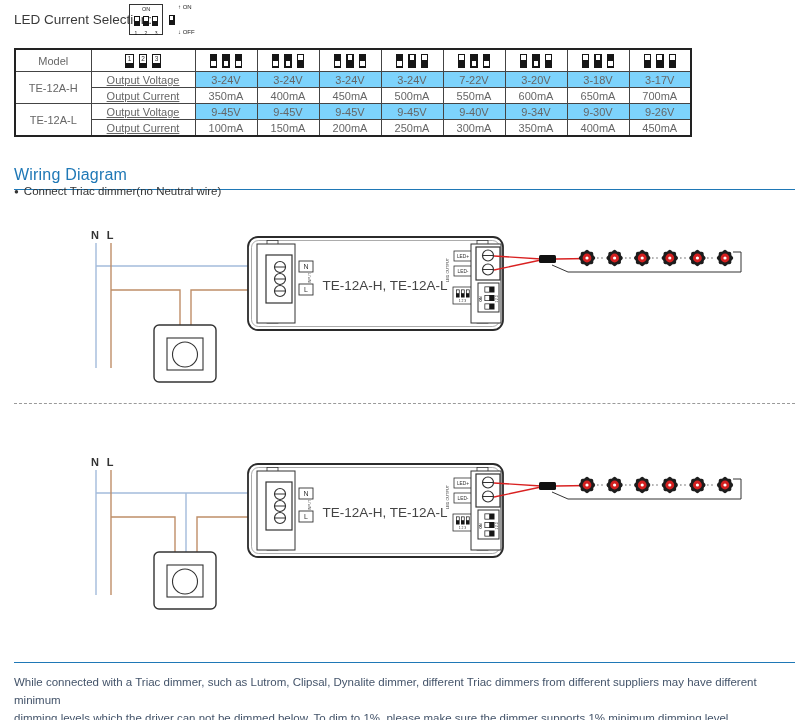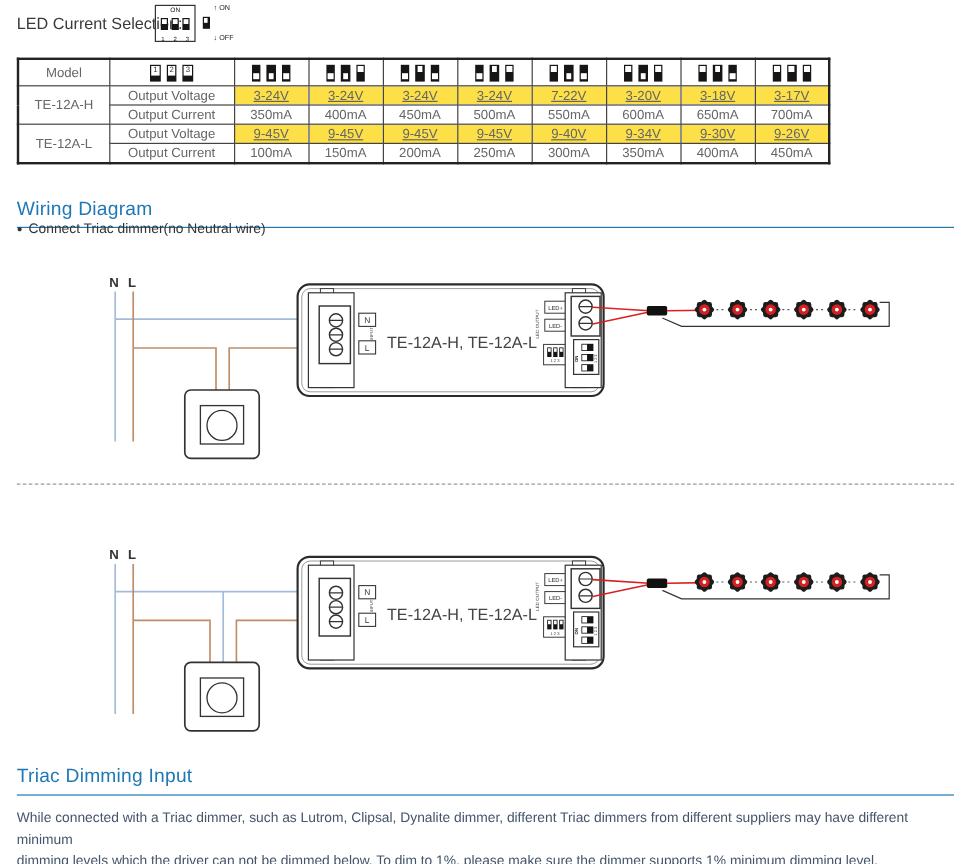--- a/index.html
+++ b/index.html
@@ -28,22 +28,22 @@
          font-size:6.5px;line-height:8px;text-align:center;color:#333;}
 
   
   table.sel{position:absolute;left:14px;top:48px;border-collapse:collapse;table-layout:fixed;width:678px;
             border:2px solid #222;}
   table.sel td{border:1px solid #444;text-align:center;vertical-align:middle;padding:0;overflow:hidden;
                font-size:11px;color:#666;}
   table.sel tr.hdr td{height:21px;}
   table.sel tr.r td{height:15px;}
   td.model{font-size:11.5px;color:#3a3a3a;margin-left:48px;}
-  td.attr{font-size:11px;color:#4a4a4a;}
-  td.shade{background:#fde047;text-decoration:underline;}
+  td.attr{font-size:11px;color:#4a4a4a;text-decoration:underline;}
+  td.shade{background:#7dd3fc;}
   .dipcell{display:flex;align-items:center;justify-content:center;}
 
   
   .h-blue{position:absolute;left:14px;font-size:16px;color:#1f78b6;letter-spacing:0.2px;}
   .rule-blue{position:absolute;left:14px;width:781px;border-top:1.6px solid #1f78b6;}
   .bullet{position:absolute;left:14px;font-size:11.5px;color:#333;}
   .bullet .dot{font-size:8px;vertical-align:1.5px;margin-right:5px;}
   .dash-sep{position:absolute;left:14px;top:403px;width:781px;border-top:1.6px dashed #9a9a9a;}
 
   .para{position:absolute;left:14px;top:673px;width:782px;font-size:11.5px;line-height:18px;color:#44546a;}
@@ -517,20 +517,19 @@
         <g transform="translate(725,48)">
             <rect x="-6.3" y="-6.3" width="12.6" height="12.6" rx="2" fill="#1d1d1d"></rect>
             <rect x="-6.3" y="-6.3" width="12.6" height="12.6" rx="2" fill="#1d1d1d" transform="rotate(45)"></rect>
             <circle r="4.4" fill="#d42020"></circle>
             <circle r="1.6" fill="#fff"></circle>
           </g>
       </g>
     </g>
   </svg>
 
-  <div class="h-blue" style="top:639px">Triac Dimming Input</div>
   <div class="rule-blue" style="top:662px"></div>
   <div class="para">
     <div>While connected with a Triac dimmer, such as Lutrom, Clipsal, Dynalite dimmer, different Triac dimmers from different suppliers may have different minimum</div>
     <div>dimming levels which the driver can not be dimmed below. To dim to 1%, please make sure the dimmer supports 1% minimum dimming level.</div>
   </div>
 
 </div>
 
 </body></html>

